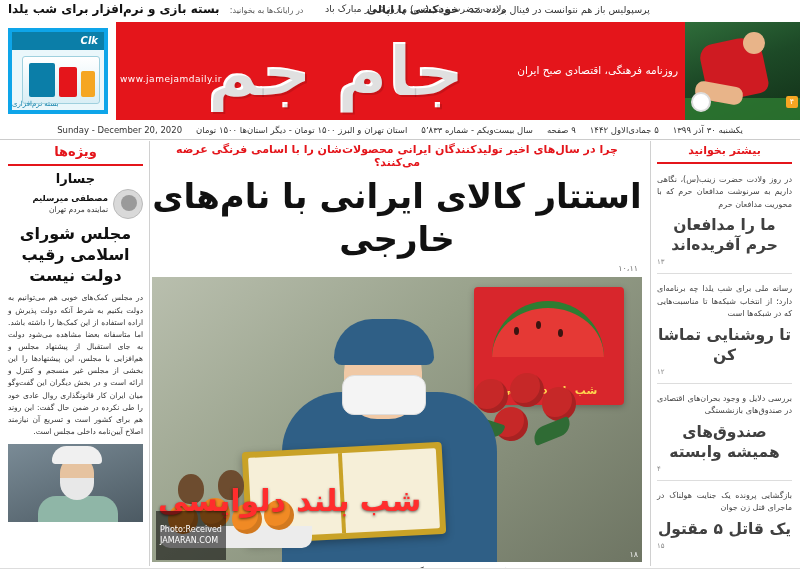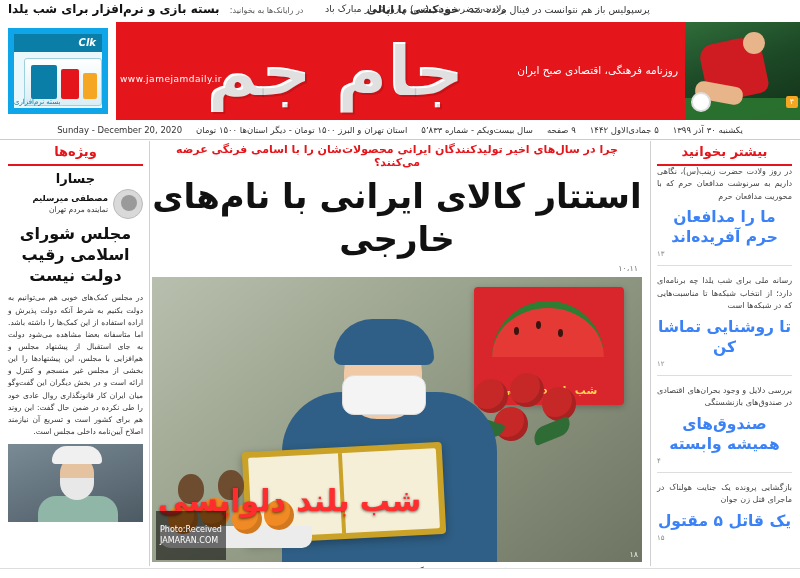--- a/index.html
+++ b/index.html
@@ -73,21 +73,21 @@
   }
 
   .mast-leftpromo {
     position: absolute; left: 0; top: 0; width: 116px; height: 98px;
     background: #ffffff;
     border-left: 0;
   }
   .promo-card {
     position: absolute; left: 8px; top: 6px; width: 100px; height: 86px;
     background: #eaf7fb;
-    border: 6px solid #0ea5e9;
+    border: 4px solid #0ea5e9;
     overflow: hidden;
   }
   .promo-card .pc-top {
     position: absolute; left: 0; top: 0; width: 100%; height: 18px;
     background: #0b7ea8;
   }
   .promo-card .pc-logo {
     position: absolute; right: 6px; top: 3px;
     font-size: 10px; font-weight: bold; color: #fff; font-style: italic;
   }
@@ -147,31 +147,31 @@
   }
 
   
   .col-right {
     position: absolute; right: 4px; top: 0; width: 146px; height: 425px;
     border-left: 1px solid #d0d0d0;
     padding: 0 4px 0 6px;
   }
   .readmore-title {
     text-align: center; color: #e4151b; font-weight: bold;
-    font-size: 13px; padding: 3px 0 5px;
-    border-bottom: 2px solid #e4151b; margin-bottom: 0;
+    font-size: 11px; padding: 3px 0 5px;
+    border-bottom: 2px solid #e4151b; margin-bottom: 10px;
   }
   .rc-item { margin-bottom: 9px; border-bottom: 1px solid #ddd; padding-bottom: 7px; }
   .rc-item:last-child { border-bottom: 0; }
   .rc-kicker {
     font-size: 8px; color: #444; line-height: 1.55; text-align: justify;
     direction: rtl; margin-bottom: 4px;
   }
   .rc-head {
-    font-size: 15.5px; font-weight: bold; color: #3b82f6; line-height: 1.3;
+    font-size: 15.5px; font-weight: bold; color: #404040; line-height: 1.3;
     text-align: center; direction: rtl;
   }
   .rc-num { font-size: 7px; color: #888; text-align: left; margin-top: 3px; }
 
   
   .col-center {
     position: absolute; right: 158px; top: 0; width: 490px;
   }
   .lead-kicker {
     font-size: 11px; color: #e4151b; text-align: center; direction: rtl;

